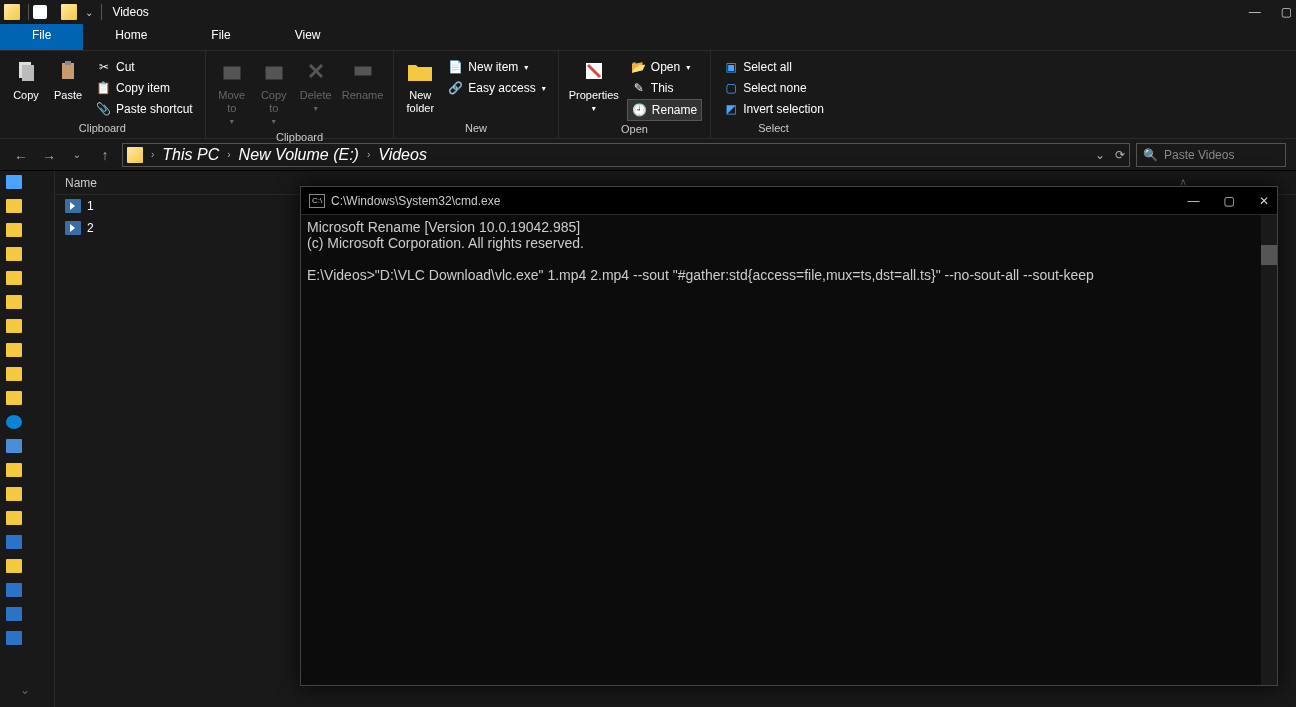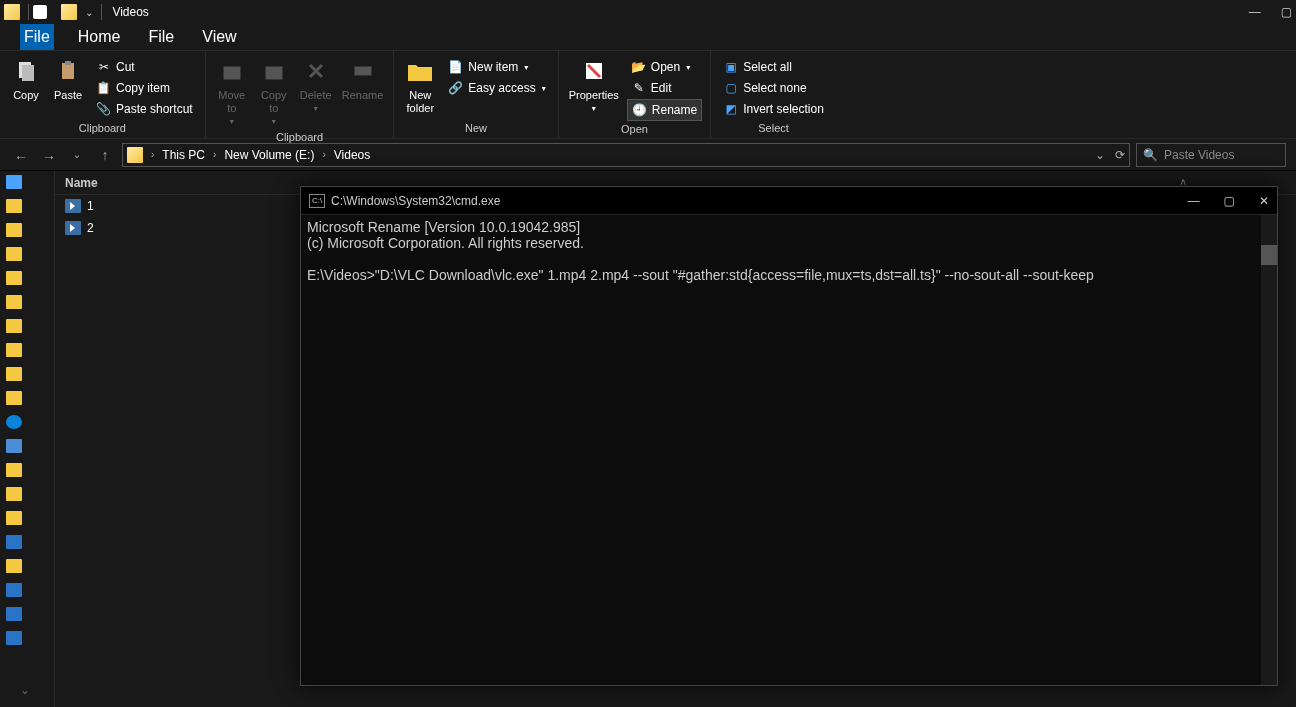--- a/index.html
+++ b/index.html
@@ -9,21 +9,21 @@
   .titlebar { height: 24px; background: #191919; display: flex; align-items: center; padding: 0 4px; }
   .titlebar .folder-icon { width: 16px; height: 16px; background: linear-gradient(135deg, #ffe9a6 0%, #f5c842 100%); border-radius: 1px; margin-right: 4px; }
   .titlebar .sep { width: 1px; height: 16px; background: #555; margin: 0 4px; }
   .titlebar .title-text { color: #fff; font-size: 12px; margin-left: 6px; }
   .titlebar .caret { font-size: 10px; margin: 0 4px; color: #ccc; }
   .titlebar .win-controls { margin-left: auto; display: flex; gap: 20px; color: #ccc; font-size: 12px; }
   .titlebar .win-btn { cursor: pointer; }
 
   
   .ribbon-tabs { height: 27px; background: #191919; display: flex; border-bottom: 1px solid #2a2a2a; }
-  .ribbon-tabs .tab { padding: 4px 4px; color: #fff; font-size: 16px; cursor: pointer; margin-left: 20px; }
+  .ribbon-tabs .tab { padding: 4px 32px; color: #fff; font-size: 12px; cursor: pointer; }
   .ribbon-tabs .tab.file { background: #0063b1; color: #fff; }
   
   
   .ribbon { height: 88px; background: #191919; display: flex; border-bottom: 1px solid #2a2a2a; }
   .ribbon-group { display: flex; flex-direction: column; align-items: center; padding: 2px 8px; border-right: 1px solid #2a2a2a; }
   .ribbon-items { display: flex; align-items: flex-start; gap: 6px; flex: 1; }
   .ribbon-group-label { font-size: 11px; color: #ccc; text-align: center; padding: 2px 0; }
   
   .big-btn { display: flex; flex-direction: column; align-items: center; gap: 2px; cursor: pointer; color: #fff; font-size: 11px; text-align: center; line-height: 1.2; padding: 2px; }
   .big-btn .icon-box { width: 32px; height: 32px; display: flex; align-items: center; justify-content: center; font-size: 20px; }
@@ -35,41 +35,41 @@
   .small-btn { display: flex; align-items: center; gap: 4px; cursor: pointer; color: #fff; font-size: 12px; padding: 2px 4px; }
   .small-btn .mini-icon { width: 16px; height: 16px; display: flex; align-items: center; justify-content: center; }
   .small-btn .caret-down { font-size: 8px; margin-left: 2px; }
   .small-btn.history { background: #333; border: 1px solid #555; }
   
   
   .addr-row { height: 32px; background: #191919; display: flex; align-items: center; gap: 6px; padding: 0 10px; border-bottom: 1px solid #000; }
   .nav-btn { width: 22px; height: 22px; display: flex; align-items: center; justify-content: center; color: #aaa; cursor: pointer; font-size: 14px; }
   .addr-box { flex: 1; display: flex; align-items: center; background: #191919; border: 1px solid #535353; height: 24px; padding: 0 4px; gap: 4px; }
   .addr-box .folder-icon { width: 16px; height: 16px; background: linear-gradient(135deg, #ffe9a6 0%, #f5c842 100%); border-radius: 1px; }
-  .addr-box .crumb { font-size: 12px; color: #fff; cursor: pointer; }
+  .addr-box .crumb { font-size: 16px; color: #fff; cursor: pointer; font-style: italic; }
   .addr-box .chev { font-size: 10px; color: #aaa; margin: 0 4px; }
   .addr-box .spacer { flex: 1; }
   .addr-box .end-controls { display: flex; gap: 10px; color: #aaa; font-size: 12px; }
   .search-box { width: 150px; display: flex; align-items: center; background: #191919; border: 1px solid #535353; height: 24px; padding: 0 6px; gap: 6px; color: #888; }
   
   
   .main { display: flex; height: calc(707px - 24px - 27px - 88px - 32px); }
   
   
   .navpane { width: 55px; background: #191919; border-right: 1px solid #2a2a2a; position: relative; }
   .navpane .nav-item { height: 22px; margin-bottom: 2px; display: flex; align-items: center; padding-left: 6px; }
   .navpane .nav-icon { width: 16px; height: 14px; background: #f5c842; border-radius: 1px; }
   .navpane .nav-icon.drive { background: #2b73c7; }
   .navpane .nav-icon.cloud { background: #0a84d8; border-radius: 50%; }
   .navpane .nav-icon.pc { background: #4a8fd6; }
   .navpane .scroll-down { position: absolute; bottom: 10px; left: 20px; color: #666; }
   
   
   .filelist { flex: 1; background: #191919; }
-  .list-header { display: flex; height: 24px; align-items: center; border-bottom: 1px solid #2a2a2a; padding-left: 10px; color: #ccc; font-size: 12px; font-weight: bold; }
+  .list-header { display: flex; height: 24px; align-items: center; border-bottom: 1px solid #2a2a2a; padding-left: 10px; color: #ccc; font-size: 12px; }
   .list-header .col-name { width: 120px; }
   .list-header .sort-icon { margin-left: auto; margin-right: 110px; color: #888; font-size: 10px; }
   .file-row { height: 22px; display: flex; align-items: center; padding-left: 10px; gap: 6px; color: #fff; font-size: 12px; cursor: pointer; }
   .file-row .vid-icon { width: 16px; height: 14px; background: #3a6ea5; border-radius: 1px; position: relative; }
   .file-row .vid-icon::after { content: ""; position: absolute; left: 5px; top: 3px; border-left: 5px solid #fff; border-top: 4px solid transparent; border-bottom: 4px solid transparent; }
 
   
   .cmd-window { position: absolute; left: 300px; top: 186px; width: 978px; height: 500px; background: #0c0c0c; border: 1px solid #434343; box-shadow: 0 0 20px rgba(0,0,0,0.8); }
   .cmd-titlebar { height: 28px; background: #000; display: flex; align-items: center; padding: 0 8px; border-bottom: 1px solid #2a2a2a; }
   .cmd-titlebar .cmd-icon { width: 16px; height: 14px; border: 1px solid #888; font-size: 8px; display: flex; align-items: center; justify-content: center; color: #ccc; margin-right: 6px; }
@@ -229,21 +229,21 @@
         <span style="font-size:8px;">▾</span>
       </div>
       <div class="small-btn-col">
         <div class="small-btn">
           <span class="mini-icon">📂</span>
           <span>Open</span>
           <span class="caret-down">▾</span>
         </div>
         <div class="small-btn">
           <span class="mini-icon">✎</span>
-          <span>Edit</span>
+          <span>This</span>
         </div>
         <div class="small-btn history">
           <span class="mini-icon">🕘</span>
           <span>Rename</span>
         </div>
       </div>
     </div>
     <div class="ribbon-group-label">Open</div>
   </div>
 

